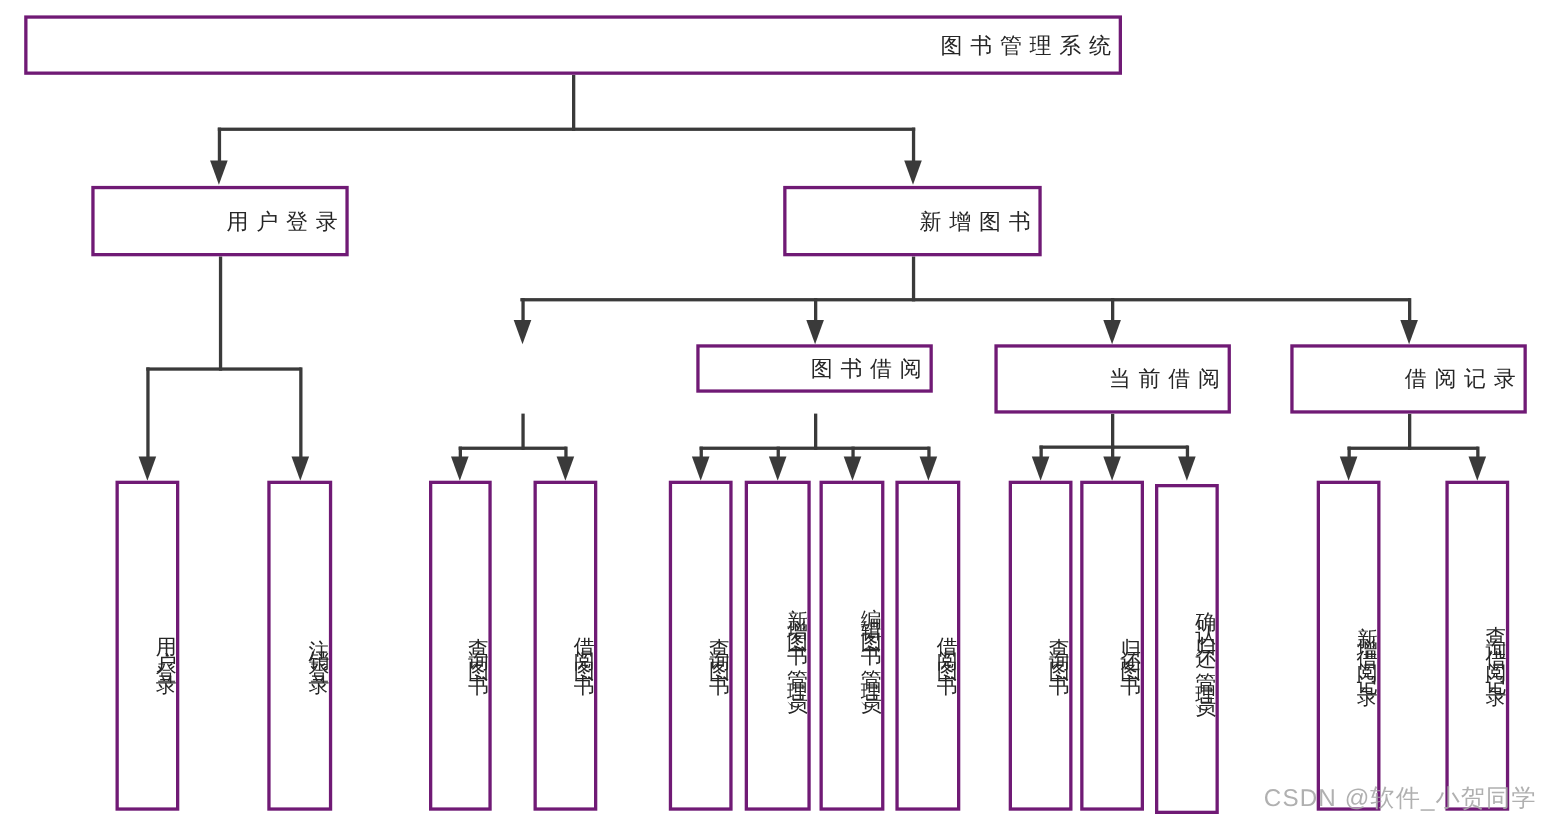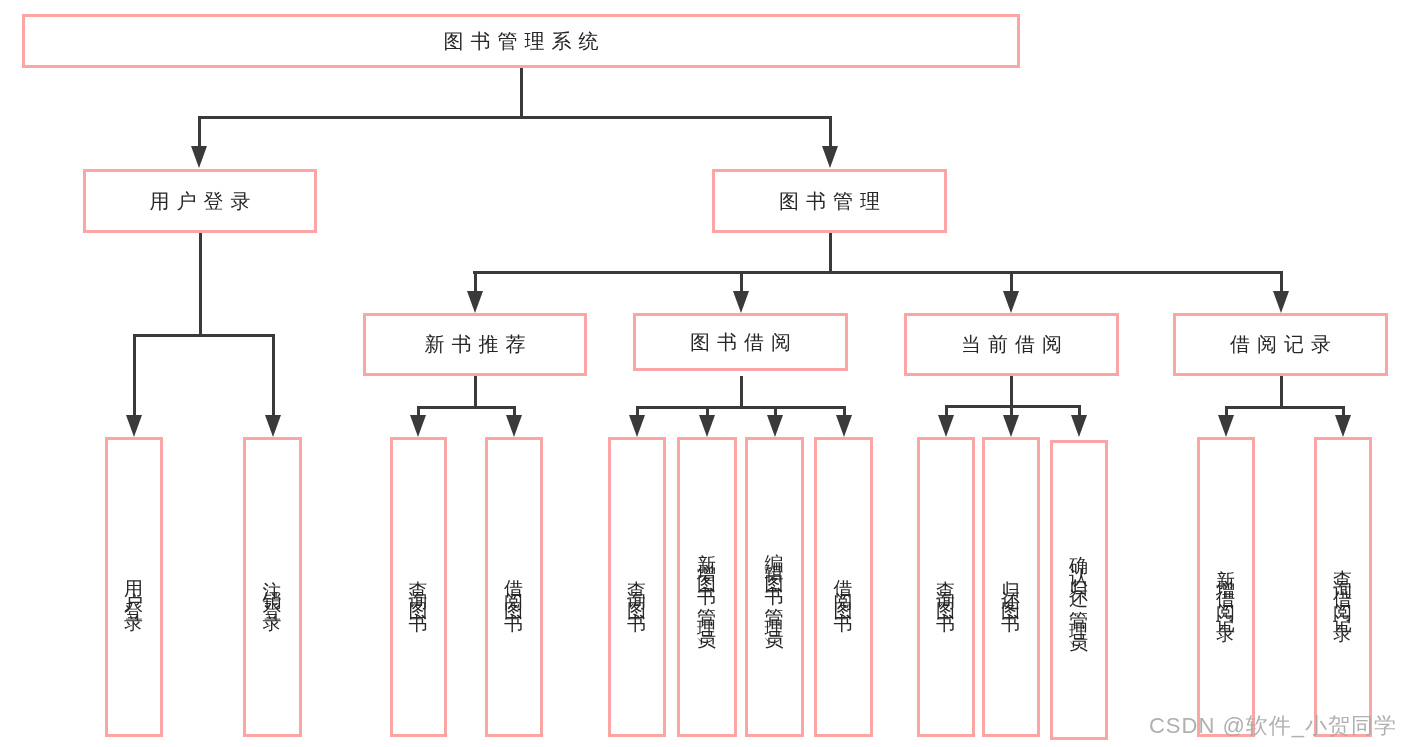--- a/index.html
+++ b/index.html
@@ -2,22 +2,22 @@
 <html><head>
 <meta charset="utf-8">
 <style>
   html,body{margin:0;padding:0;background:#ffffff;}
   .canvas{
     position:relative;width:1405px;height:747px;background:#ffffff;
     font-family:"Liberation Sans","DejaVu Sans",sans-serif;overflow:hidden;
     color:#262626;
   }
   .box{
-    position:absolute;background:#ffffff;border:3px solid #fca5a5;
-    display:flex;align-items:center;justify-content:center;
+    position:absolute;background:#ffffff;border:3px solid #701a75;
+    display:flex;align-items:center;justify-content:flex-end;
     box-sizing:border-box;z-index:2;
   }
   .hbox{font-size:20px;letter-spacing:7px;text-indent:7px;white-space:nowrap;}
   .vbox span{
     writing-mode:vertical-rl;text-orientation:upright;
     font-size:19px;letter-spacing:11px;line-height:1;
   }
   .vline,.hline{position:absolute;background:#3a3a3a;z-index:1;}
   .vline{width:3px;}
   .hline{height:3px;}
@@ -44,45 +44,42 @@
   <div class="hline" style="left:198px;top:116px;width:634px;"></div>
   <div class="vline" style="left:198px;top:116px;height:34px;"></div>
   <div class="tri" style="left:191px;top:146px;"></div>
   <div class="vline" style="left:829px;top:116px;height:34px;"></div>
   <div class="tri" style="left:822px;top:146px;"></div>
 
   <div class="box hbox" style="left:83px;top:169px;width:234px;height:64px;">
     <span>用户登录</span>
   </div>
   <div class="box hbox" style="left:712px;top:169px;width:235px;height:64px;">
-    <span>图书管理</span>
+    <span>新增图书</span>
   </div>
 
   <div class="vline" style="left:199px;top:233px;height:104px;"></div>
   <div class="hline" style="left:133px;top:334px;width:141px;"></div>
   <div class="vline" style="left:133px;top:334px;height:86px;"></div>
   <div class="tri" style="left:126px;top:415px;"></div>
   <div class="vline" style="left:272px;top:334px;height:86px;"></div>
   <div class="tri" style="left:265px;top:415px;"></div>
 
   <div class="vline" style="left:829px;top:233px;height:41px;"></div>
   <div class="hline" style="left:473px;top:271px;width:809px;"></div>
   <div class="vline" style="left:474px;top:271px;height:24px;"></div>
   <div class="tri" style="left:467px;top:291px;"></div>
   <div class="vline" style="left:740px;top:271px;height:24px;"></div>
   <div class="tri" style="left:733px;top:291px;"></div>
   <div class="vline" style="left:1010px;top:271px;height:24px;"></div>
   <div class="tri" style="left:1003px;top:291px;"></div>
   <div class="vline" style="left:1280px;top:271px;height:24px;"></div>
   <div class="tri" style="left:1273px;top:291px;"></div>
 
-  <div class="box hbox" style="left:363px;top:313px;width:224px;height:63px;">
-    <span>新书推荐</span>
-  </div>
-  <div class="box hbox" style="left:633px;top:313px;width:215px;height:58px;">
+  <div class="box hbox" style="left:633px;top:313px;width:215px;height:44px;">
     <span>图书借阅</span>
   </div>
   <div class="box hbox" style="left:1173px;top:313px;width:215px;height:63px;">
     <span>借阅记录</span>
   </div>
   <div class="box hbox" style="left:904px;top:313px;width:215px;height:63px;">
     <span>当前借阅</span>
   </div>
 
   <div class="vline" style="left:474px;top:376px;height:33px;"></div>

